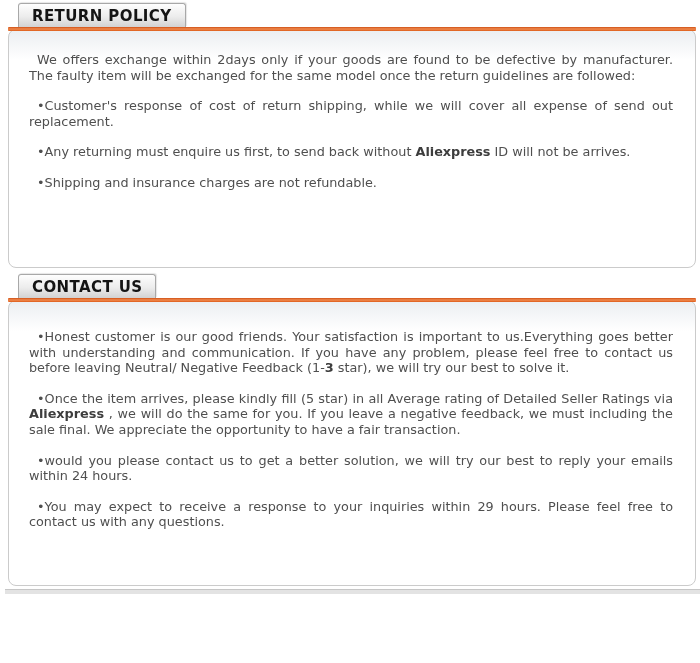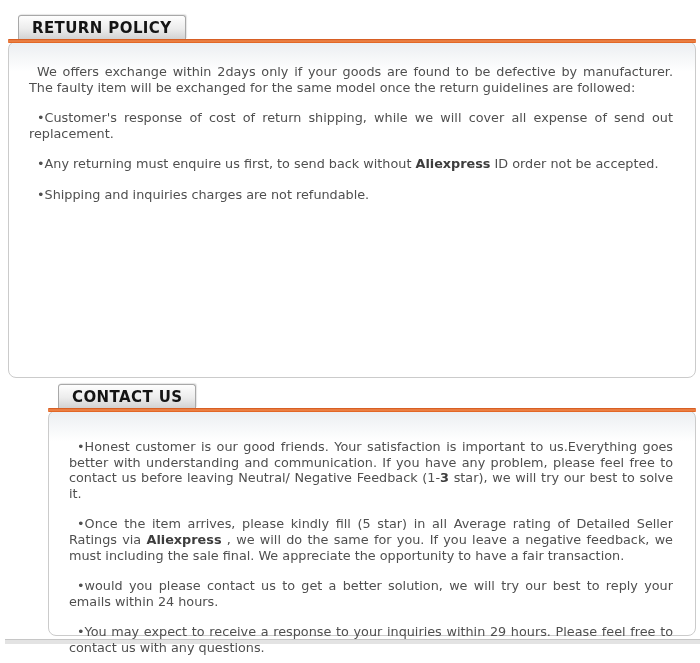--- a/index.html
+++ b/index.html
@@ -8,22 +8,22 @@
     background: #ffffff;
   }
   body {
     width: 700px;
     height: 663px;
     overflow: hidden;
     font-family: "DejaVu Sans", "Liberation Sans", sans-serif;
     font-size: 12.8px;
     color: #4f4f4f;
   }
-  .section { margin-top: 15px; }
-  .section + .section { margin-top: 6px; margin-left: 40px; }
+  .section { margin-top: 3px; }
+  .section + .section { margin-top: 6px; }
 
   .tab {
     display: inline-block;
     position: relative;
     z-index: 3;
     margin-left: 18px;
     padding: 3px 13px 2px 13px;
     background: linear-gradient(180deg, #fefefe 0%, #ececec 55%, #d2d2d2 100%);
     border: 1px solid #a8a8a8;
     border-bottom: none;
@@ -46,22 +46,22 @@
   .box {
     position: relative;
     z-index: 1;
     margin: -2px 4px 0 8px;
     border: 1px solid #cbcbcb;
     border-radius: 8px;
     background: linear-gradient(180deg, #ebeef1 0px, #ffffff 30px);
     padding: 22px 22px 0 20px;
     box-sizing: border-box;
   }
-  .box-return  { height: 337px; }
-  .box-contact { height: 226px; padding-top: 28px; }
+  .box-return  { height: 239px; }
+  .box-contact { height: 286px; padding-top: 28px; }
 
   .para {
     margin: 0 0 15px 0;
     text-align: justify;
     text-indent: 8px;
     line-height: 1.22;
   }
   .para b { color: #3d3d3d; }
 
   .bottom-divider {
@@ -73,22 +73,22 @@
 </style>
 </head>
 <body>
 
 <div class="section">
   <span class="tab">RETURN POLICY</span>
   <div class="accent-bar"></div>
   <div class="box box-return">
       <p class="para"><span>We offers exchange within 2days only if your goods are found to be defective by manufacturer. The faulty item will be exchanged for the same model once the return guidelines are followed:</span></p>
       <p class="para"><span>•</span><span>Customer's response of cost of return shipping, while we will cover all expense of send out replacement.</span></p>
-      <p class="para"><span>•</span><span>Any returning must enquire us first, to send back without </span><b>Aliexpress</b><span> ID order not be accepted.</span></p>
-      <p class="para"><span>•</span><span>Shipping and inquiries charges are not refundable.</span></p>
+      <p class="para"><span>•</span><span>Any returning must enquire us first, to send back without </span><b>Aliexpress</b><span> ID will not be arrives.</span></p>
+      <p class="para"><span>•</span><span>Shipping and insurance charges are not refundable.</span></p>
     </div>
 </div>
 
 <div class="section">
   <span class="tab">CONTACT US</span>
   <div class="accent-bar"></div>
   <div class="box box-contact">
       <p class="para"><span>•</span><span>Honest customer is our good friends. Your satisfaction is important to us.Everything goes better with understanding and communication. If you have any problem, please feel free to contact us before leaving Neutral/ Negative Feedback (1-</span><b>3</b><span> star), we will try our best to solve it.</span></p>
       <p class="para"><span>•</span><span>Once the item arrives, please kindly fill (5 star) in all Average rating of Detailed Seller Ratings via </span><b>Aliexpress</b><span> , we will do the same for you. If you leave a negative feedback, we must including the sale final. We appreciate the opportunity to have a fair transaction.</span></p>
       <p class="para"><span>•</span><span>would you please contact us to get a better solution, we will try our best to reply your emails within 24 hours.</span></p>

